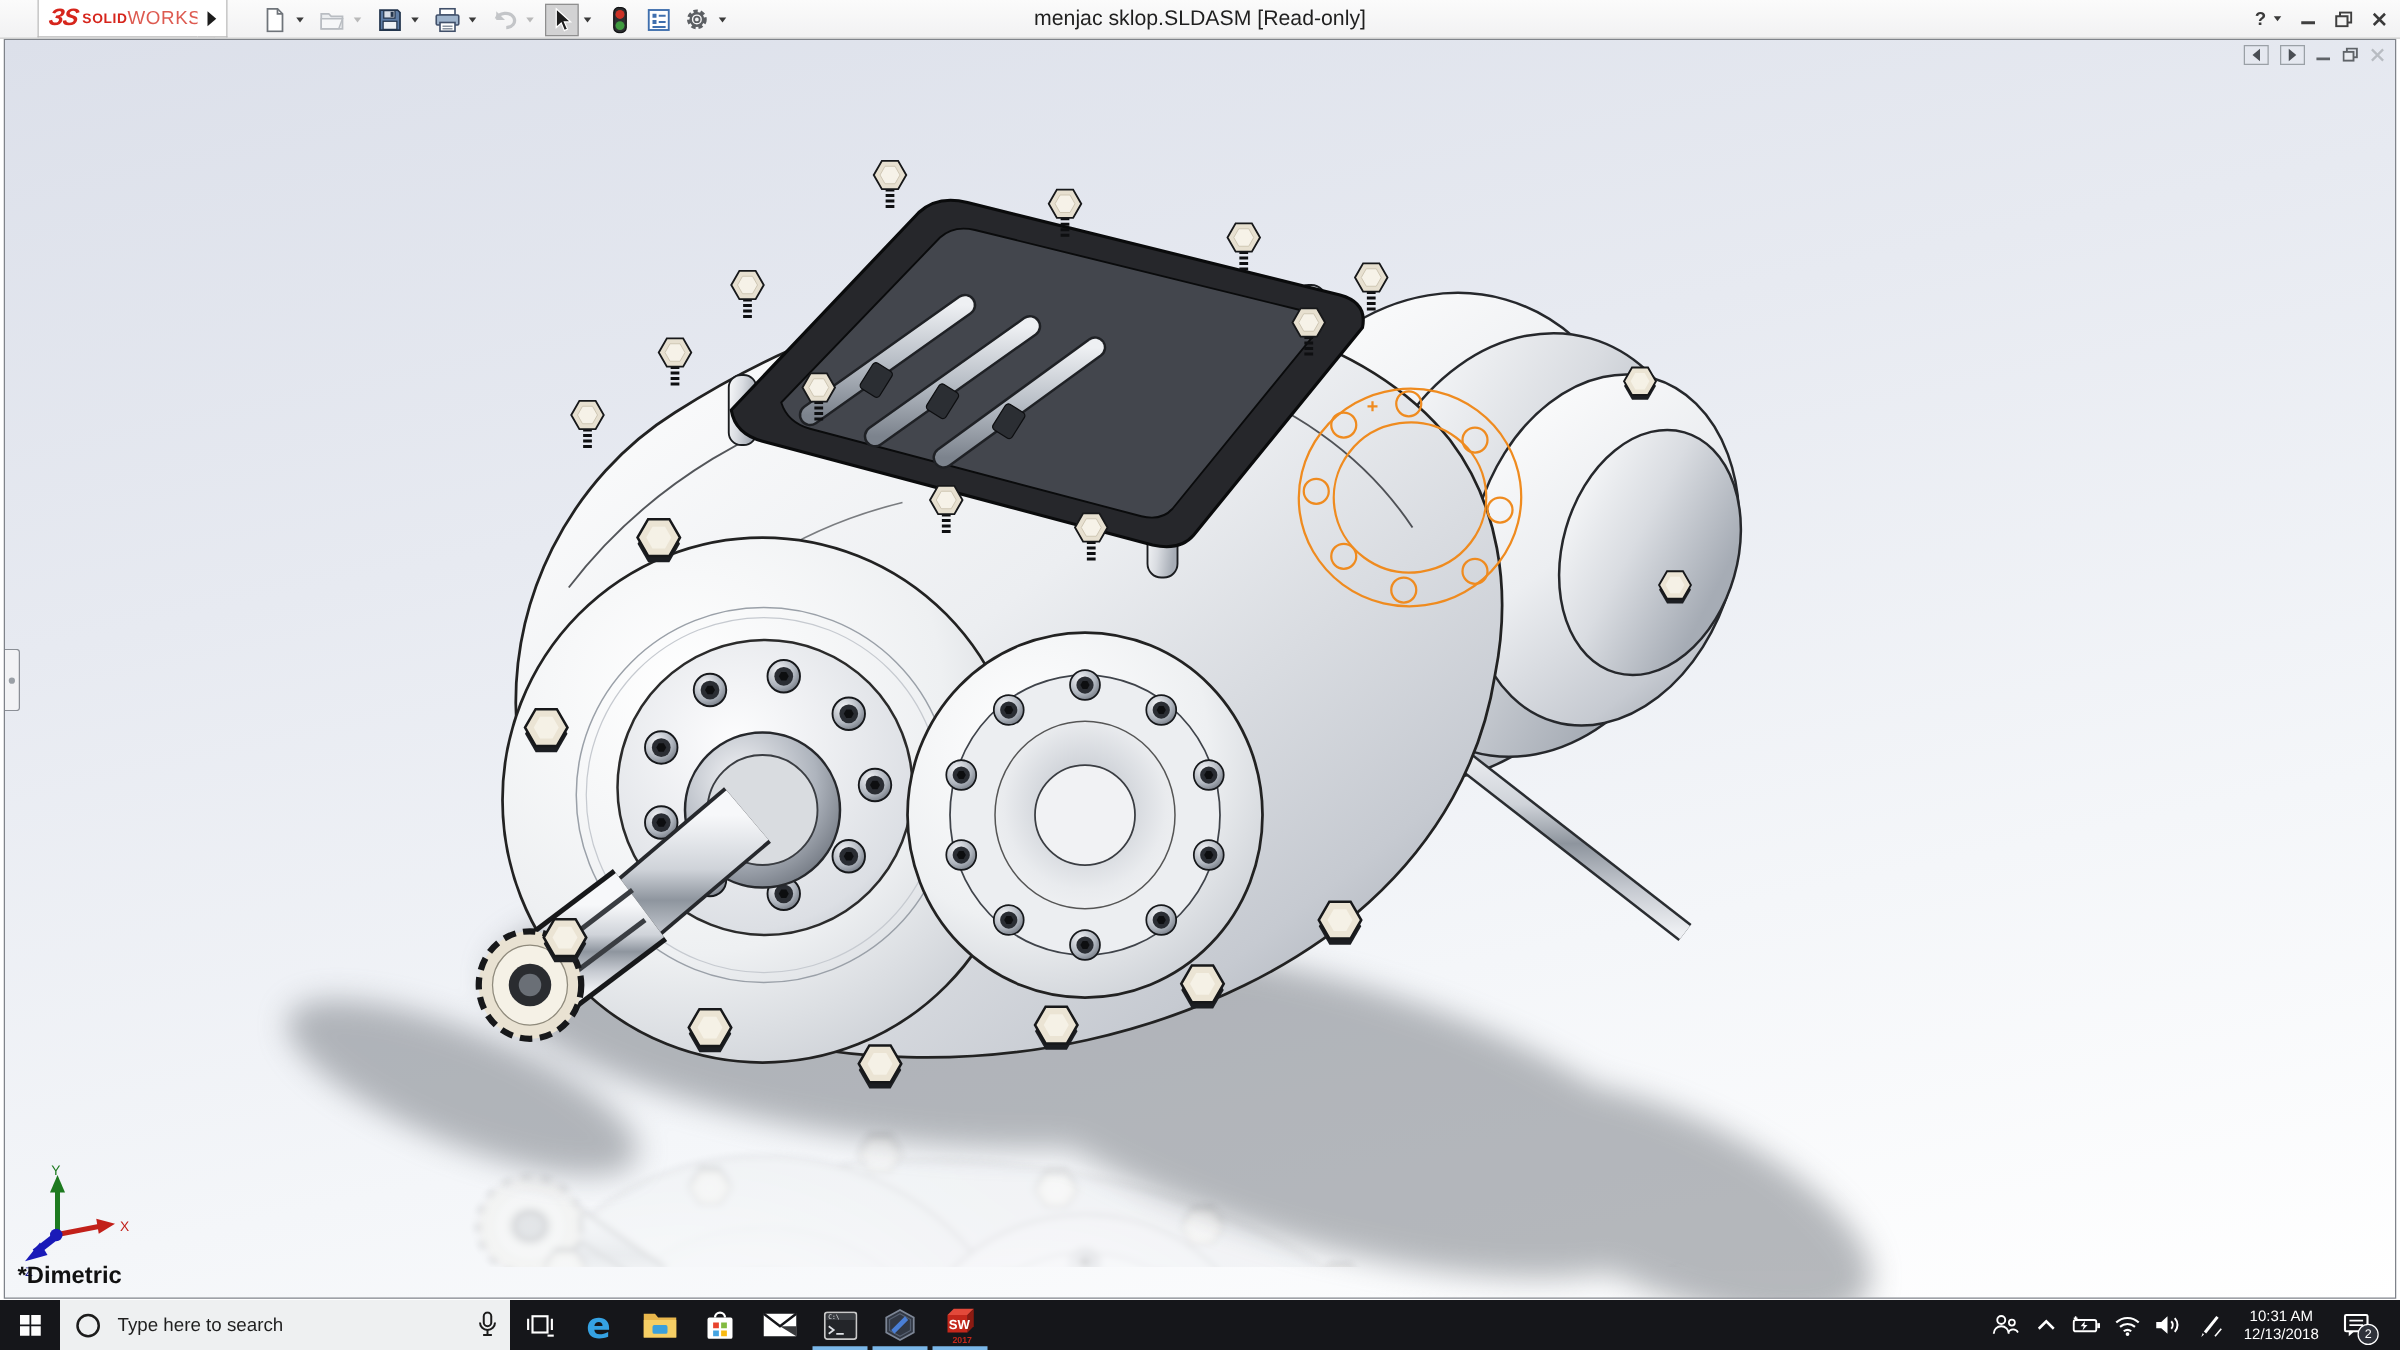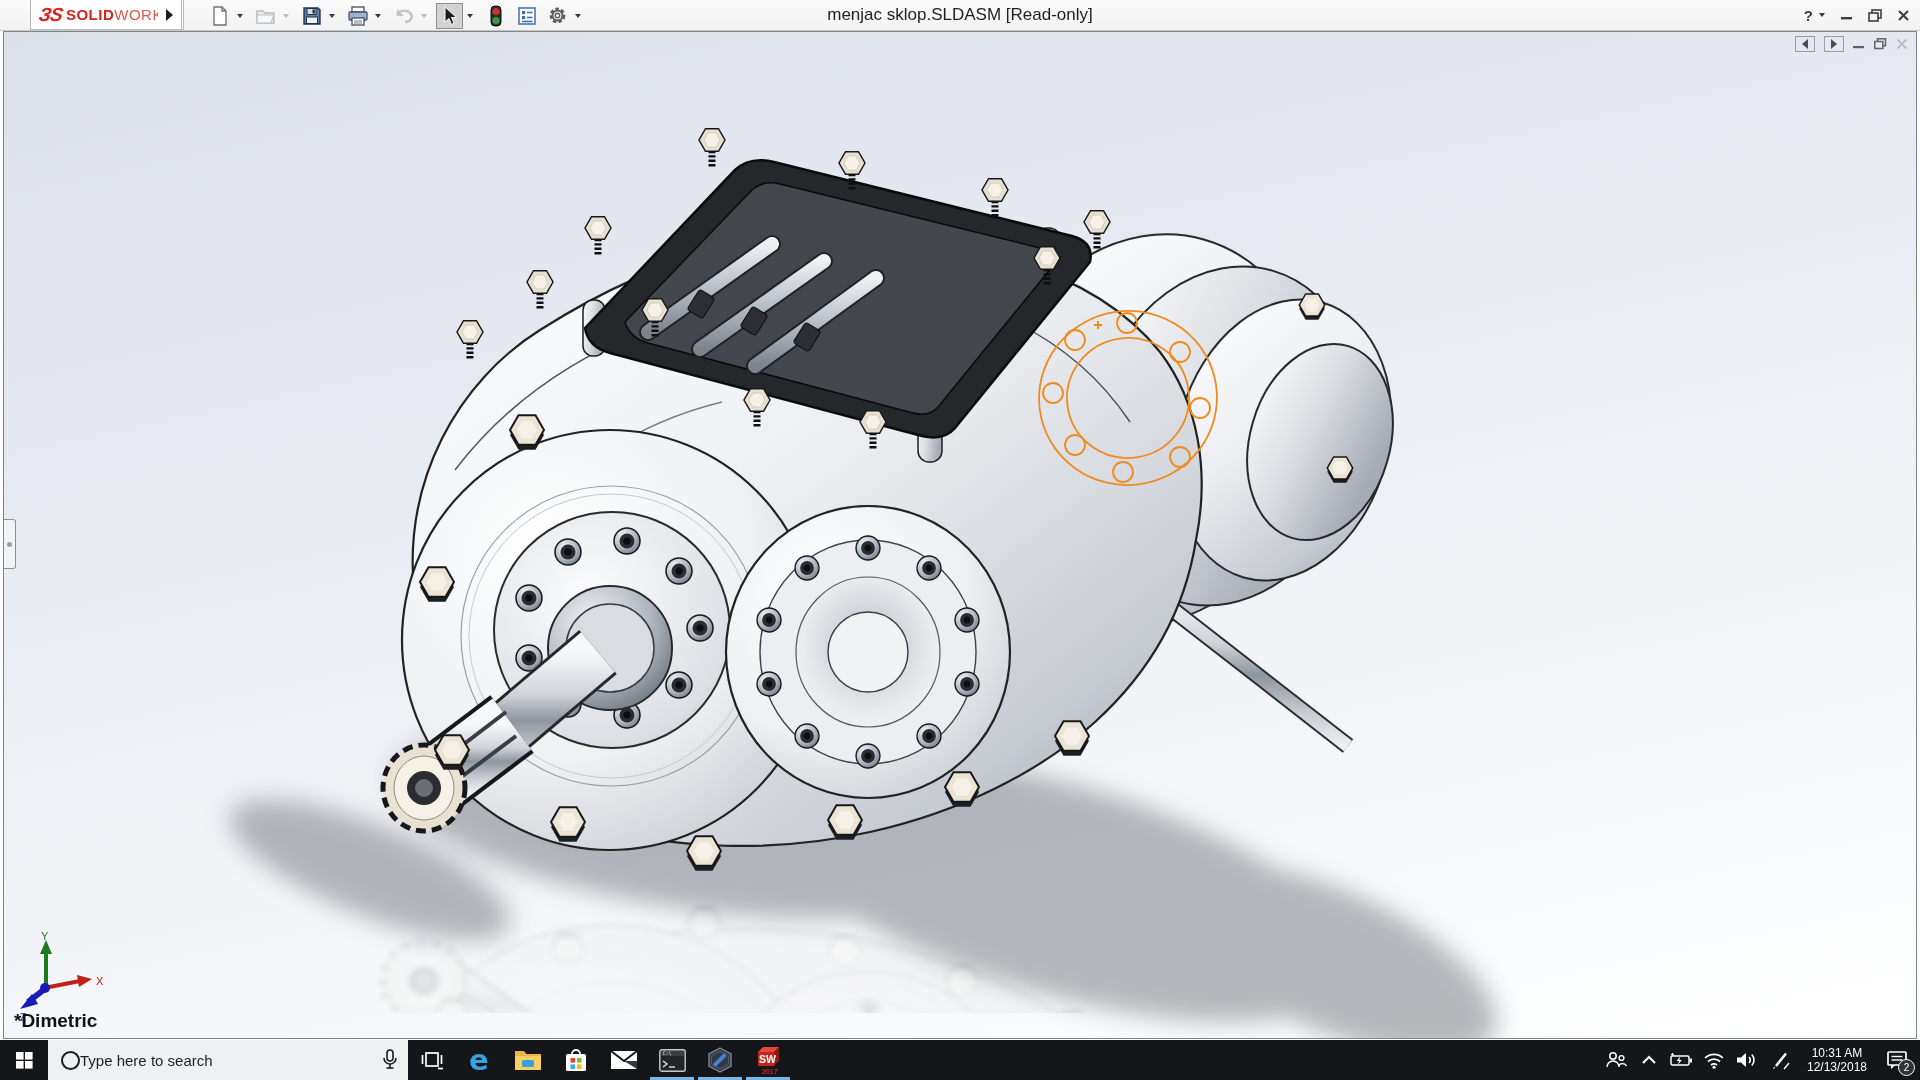--- a/index.html
+++ b/index.html
@@ -2,21 +2,21 @@
 <html><head>
 <meta charset="utf-8">
 <style>
   * { box-sizing: border-box; margin: 0; padding: 0; }
   html,body { width:1920px; height:1080px; overflow:hidden; font-family:"Liberation Sans", sans-serif; background:#fff; position:relative; }
 
   
   .titlebar { position:absolute; left:0; top:0; width:1920px; height:31px; background:linear-gradient(#fbfbfb,#f2f2f3); border-bottom:1px solid #c9c9c9; z-index:30; }
   .logo-box { position:absolute; left:30px; top:0; height:30px; display:flex; align-items:center; padding:0 10px 0 8px; background:#fff; border:1px solid #b9b9b9; border-top:none; }
   .ds-mark { color:#d6251c; font-weight:bold; font-style:italic; font-size:19px; transform:skewX(-10deg); margin-right:4px; letter-spacing:-1px; }
-  .brand-solid { color:#d6251c; font-weight:bold; font-size:15px; letter-spacing:.5px; }
+  .brand-solid { color:#d6251c; font-weight:bold; font-size:11px; letter-spacing:.5px; }
   .brand-works { color:#dd5a50; font-weight:normal; font-size:15px; letter-spacing:.5px; }
   .menu-flyout { position:absolute; left:158px; top:0; height:30px; width:24px; background:#fff; border:1px solid #b9b9b9; border-top:none; border-left:none; display:flex; align-items:center; justify-content:center; }
   .tri-right { width:0; height:0; border-left:7px solid #1c1c1c; border-top:6px solid transparent; border-bottom:6px solid transparent; }
 
   .tb-icons { position:absolute; left:206px; top:2px; height:27px; display:flex; align-items:center; }
   .tbtn { width:27px; height:26px; display:flex; align-items:center; justify-content:center; border:1px solid transparent; }
   .tbtn.active { background:#d2d2d3; border:1px solid #8f8f8f; }
   .caretbox { width:13px; height:26px; display:flex; align-items:center; justify-content:center; margin-right:6px; }
   .caret { width:0; height:0; border-top:4px solid #3a3a3a; border-left:3.5px solid transparent; border-right:3.5px solid transparent; }
   .caret.dis { border-top-color:#b9b9b9; }
@@ -36,25 +36,25 @@
   .edge-tab { position:absolute; left:-1px; top:487px; width:13px; height:50px; background:#f2f3f5; border:1px solid #8b8f96; border-left:none; border-radius:0 3px 3px 0; display:flex; align-items:center; justify-content:center; }
   .edge-tab .dot { width:5px; height:5px; border-radius:50%; background:#9aa0a6; }
   .view-label { position:absolute; left:10px; top:978px; font-size:19px; font-weight:bold; color:#111; }
   .triad { position:absolute; left:10px; top:898px; }
 
   
   .taskbar { position:absolute; left:0; bottom:0; width:1920px; height:40px; background:#15161a; display:flex; align-items:stretch; z-index:40; }
   .tb-start { width:48px; display:flex; align-items:center; justify-content:center; }
   .tb-search { width:360px; background:#eef0f1; display:flex; align-items:center; padding:0 10px 0 13px; }
   .tb-search .ring { width:19px; height:19px; border:2.5px solid #1c1c1c; border-radius:50%; flex:none; }
-  .tb-search .ph { font-size:15px; color:#1f1f1f; white-space:nowrap; }
+  .tb-search .ph { font-size:15px; color:#1f1f1f; margin-left:14px; white-space:nowrap; }
   .tb-search .mic { margin-left:auto; }
   .appbtn { width:48px; position:relative; display:flex; align-items:center; justify-content:center; }
   .appbtn .runline { position:absolute; bottom:0; left:2px; right:2px; height:3px; background:#7ab7e9; }
-  .tray { margin-left:auto; display:flex; align-items:flex-end; padding-right:2px; }
+  .tray { margin-left:auto; display:flex; align-items:flex-end; padding-right:14px; }
   .traybtn { height:40px; display:flex; align-items:center; justify-content:center; }
   .clock { width:78px; text-align:center; color:#fff; font-size:12px; line-height:14px; }
   .action { position:relative; width:42px; }
   .badge { position:absolute; right:3px; bottom:4px; width:17px; height:17px; border-radius:50%; background:#2f323a; border:1.5px solid #fff; color:#fff; font-size:10px; display:flex; align-items:center; justify-content:center; }
   .sw-year { font-weight:bold; }
 </style>
 </head>
 <body>
 
 <div class="titlebar">

